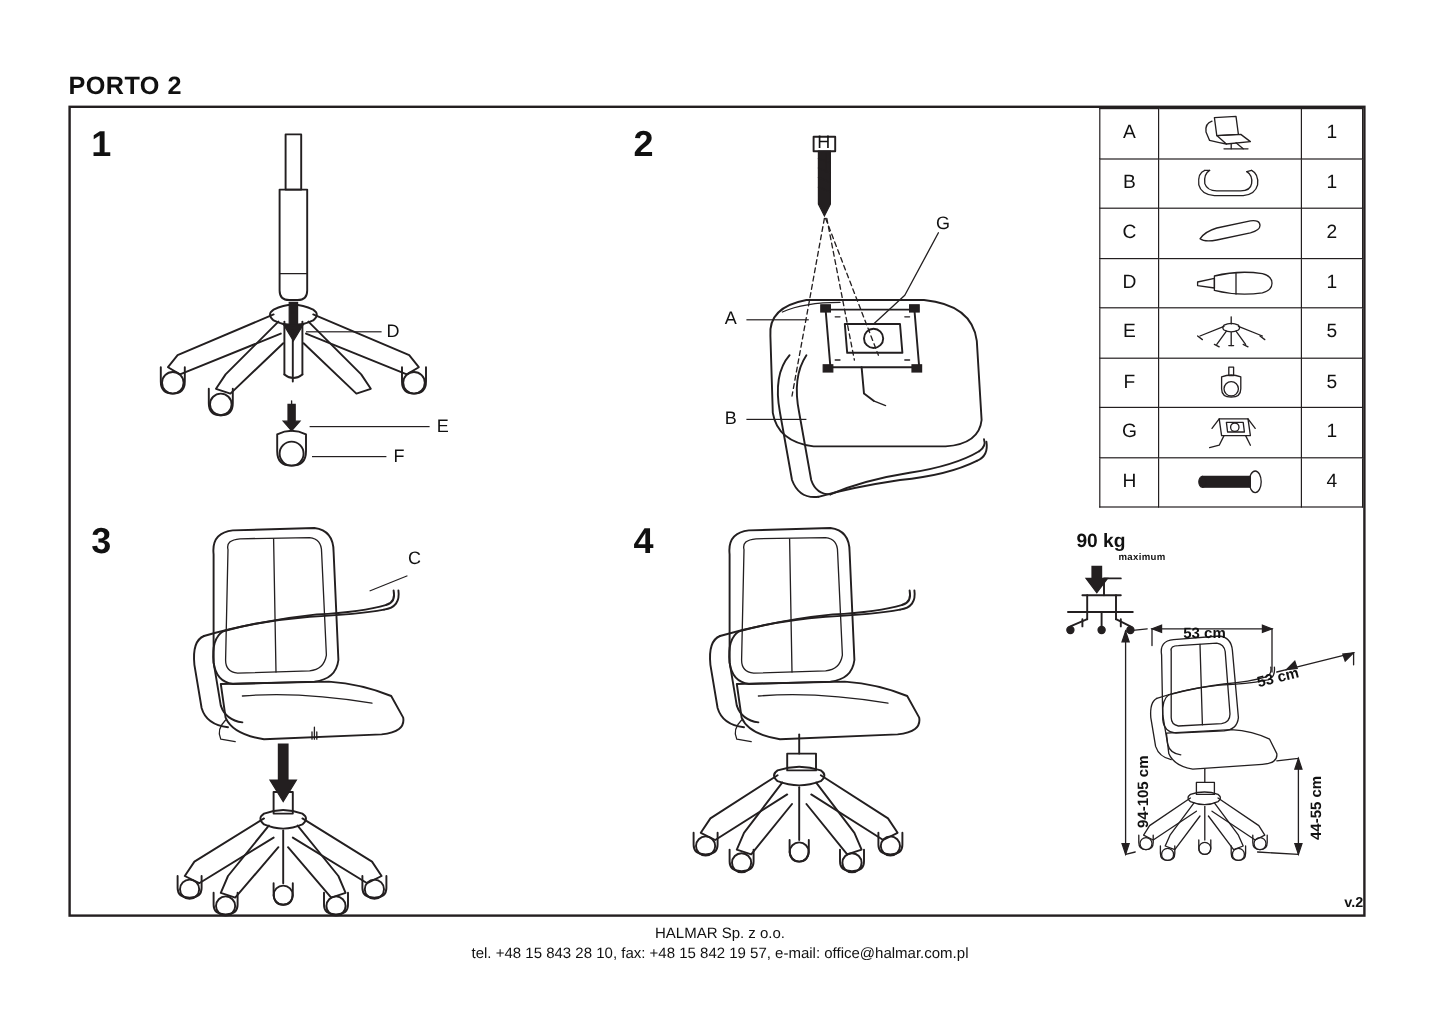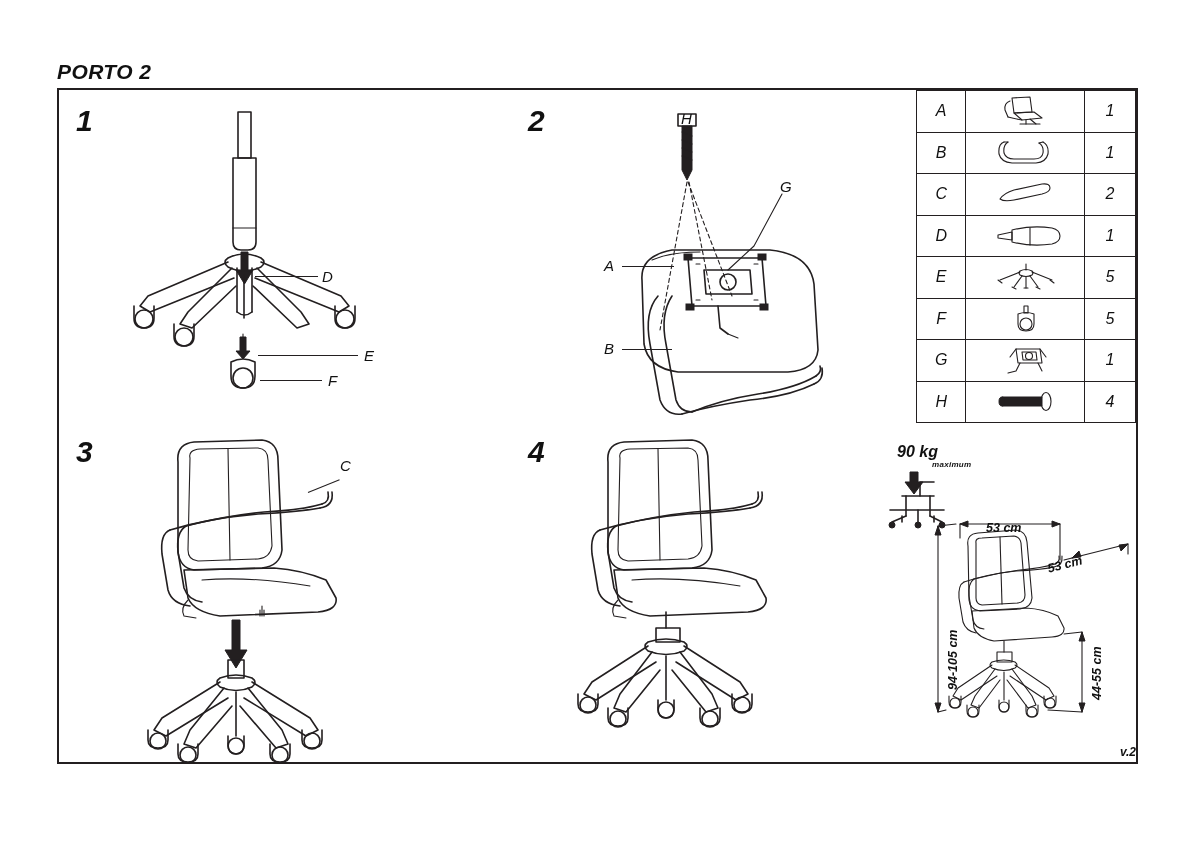--- a/index.html
+++ b/index.html
@@ -13,21 +13,20 @@
     font-family: "Liberation Sans", sans-serif;
     color: #111111;
     position: relative;
     overflow: hidden;
   }
   .page {
     position: absolute;
     left: 0; top: 0;
     width: 1200px;
     height: 848px;
-    font-style: italic;
   }
   .title {
     position: absolute;
     left: 57px;
     top: 60px;
     font-size: 21px;
     font-weight: bold;
     letter-spacing: 0.4px;
   }
   .main-frame {
@@ -465,15 +464,17 @@
     <path class="ln-thin" d="M130 122 L112 124 M130 202 L96 200"></path>
   </svg>
   <div class="dim-label" style="left:986px; top:521px;">53 cm</div>
   <div class="dim-label" style="left:1046px; top:562px; transform:rotate(-14deg); transform-origin:left top;">53 cm</div>
   <div class="dim-label vert" style="left:946px; top:690px;">94-105 cm</div>
   <div class="dim-label vert" style="left:1090px; top:700px;">44-55 cm</div>
 
   <div class="version">v.2</div>
 
   <div class="footer">
+    <div>HALMAR Sp. z o.o.</div>
+    <div>tel. +48 15 843 28 10, fax: +48 15 842 19 57, e-mail: office@halmar.com.pl</div>
   </div>
 
 </div>
 
 </body></html>

